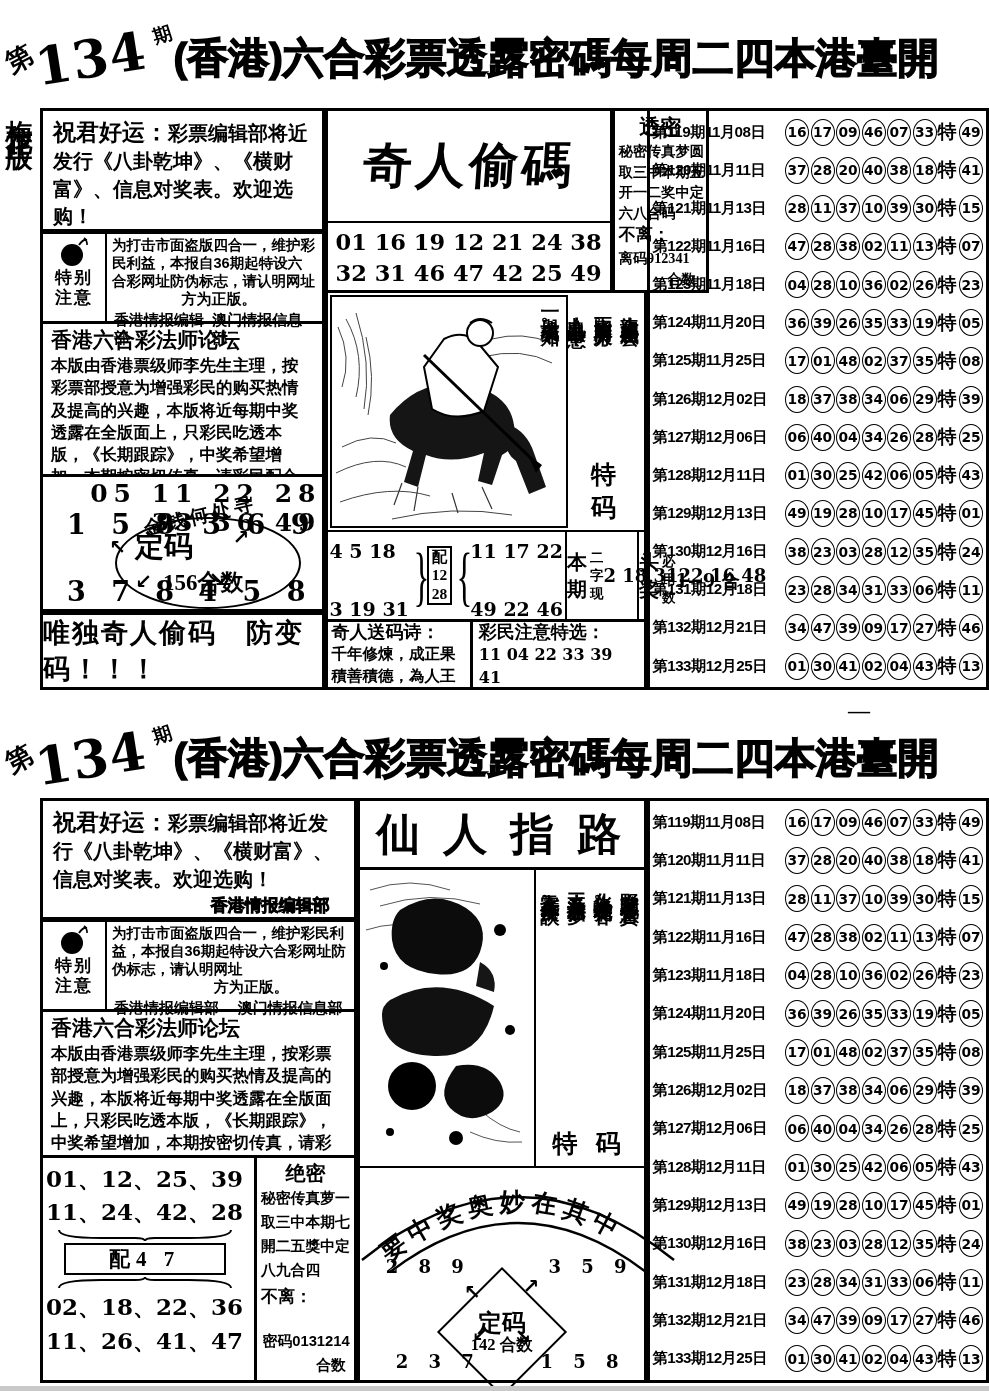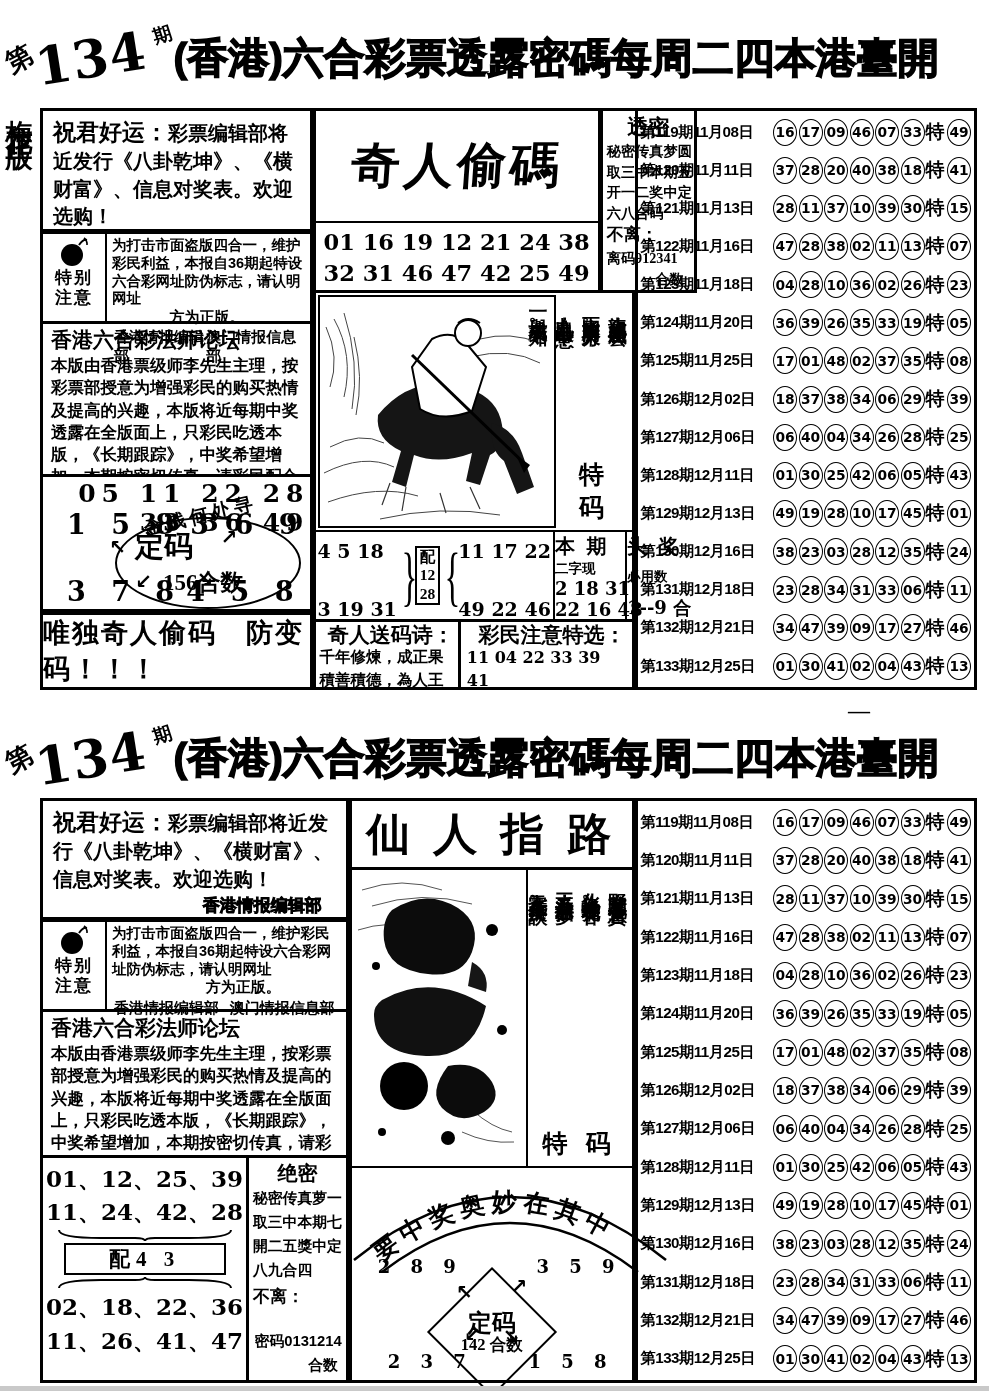--- a/index.html
+++ b/index.html
@@ -22,21 +22,21 @@
   .half-bottom .masthead{top:16px;}
   .issue-prefix{font-size:27px;font-weight:900;transform:rotate(-28deg);margin-right:2px;}
   .issue-num{font-size:52px;font-weight:700;transform:rotate(-9deg);letter-spacing:1px;font-family:"DejaVu Serif",serif;}
   .issue-sup{font-size:19px;font-weight:900;transform:translateY(-24px) rotate(-18deg);margin:0 2px 0 6px;}
   .masthead-title{font-size:41px;font-weight:900;letter-spacing:0px;font-family:"Liberation Sans","DejaVu Sans",sans-serif;
     -webkit-text-stroke:1.4px #000;}
   .side-label{position:absolute;left:1px;top:98px;writing-mode:vertical-rl;
     font-size:27px;font-weight:900;letter-spacing:8px;}
 
   
-  .content{position:absolute;left:40px;right:12px;display:flex;align-items:stretch;}
+  .content{position:absolute;left:40px;right:0;display:flex;align-items:stretch;}
   .half-top .content{top:108px;height:582px;}
   .half-bottom .content{top:86px;height:585px;}
   .col-left{width:330px;display:flex;flex-direction:column;}
   .col-mid{width:322px;display:flex;flex-direction:column;}
   .col-right{flex:1;border:3px solid #000;display:flex;flex-direction:column;padding:2px 0;}
 
   .box{border:3px solid #000;box-sizing:border-box;}
 
   
   .greeting{height:130px;padding:6px 10px 2px 10px;overflow:hidden;}
@@ -102,32 +102,32 @@
   .tema{position:absolute;bottom:6px;left:0;right:0;text-align:center;
     font-size:25px;font-weight:900;letter-spacing:6px;}
 
   
   .mid-brackets{height:92px;display:flex;border:3px solid #000;border-top:2px solid #000;box-sizing:border-box;}
   .bracket-group{flex:1;display:flex;align-items:center;padding:0 2px;}
   .bg-col{display:flex;flex-direction:column;justify-content:space-between;height:80px;
     font-size:19px;font-weight:700;font-family:"DejaVu Serif",serif;white-space:nowrap;margin-top:9px;}
   .brace{font-size:66px;font-weight:400;transform:scaleX(0.5);line-height:80px;width:18px;text-align:center;}
   .pei-box{border:2px solid #000;padding:0 3px;text-align:center;font-size:15.5px;font-weight:700;line-height:1.2;}
-  .benqi,.toujiang{width:72px;border-left:2px solid #000;display:flex;flex-direction:column;box-sizing:border-box;}
+  .benqi,.toujiang{width:72px;border-left:2px solid #000;display:flex;flex-direction:row;align-items:center;box-sizing:border-box;}
   .bt-title{font-size:20px;font-weight:900;letter-spacing:3px;padding-top:1px;}
   .bt-sub{font-size:13.5px;font-weight:700;}
   .bt-row{font-size:18px;font-weight:700;white-space:nowrap;font-family:"DejaVu Serif",serif;}
   .toujiang{width:66px;}
   .toujiang .bt-sub{padding-top:8px;}
   .toujiang .bt-row{padding-top:10px;}
 
   
   .mid-poems{height:68px;display:flex;border:3px solid #000;border-top:none;box-sizing:border-box;}
   .songma{width:46%;border-right:3px solid #000;padding:1px 4px;box-sizing:border-box;white-space:nowrap;overflow:hidden;}
-  .sp-title{font-size:21px;font-weight:900;line-height:1.1;text-align:right;}
+  .sp-title{font-size:18px;font-weight:900;line-height:1.1;}
   .sp-line{font-size:15.5px;font-weight:700;line-height:1.45;}
   .texuan{flex:1;padding:1px 6px;overflow:hidden;}
   .texuan .sp-line{font-family:"DejaVu Serif",serif;font-size:16px;}
 
   
   .r-row{flex:1;display:flex;align-items:center;padding:0 3px;}
   .r-label{width:131px;font-size:15.2px;font-weight:700;white-space:nowrap;
     font-family:"Liberation Sans","DejaVu Sans",sans-serif;letter-spacing:-0.5px;}
   .r-nums{display:flex;}
   .circle{width:24px;height:27px;border:1.7px solid #000;border-radius:50%;display:flex;align-items:center;justify-content:center;
@@ -146,21 +146,21 @@
   .diamond{position:absolute;left:50%;top:118px;width:92px;height:92px;margin-left:-46px;
     border:2px solid #000;transform:rotate(45deg);display:flex;align-items:center;justify-content:center;box-sizing:border-box;}
   .diamond-inner{transform:rotate(-45deg);text-align:center;line-height:1.1;}
   .d-title{font-size:24px;font-weight:900;}
   .d-value{font-size:16.5px;font-weight:700;}
   .arc-arrow{position:absolute;font-size:20px;font-weight:900;font-family:"DejaVu Sans",sans-serif;}
   .aa-nw{left:104px;top:112px;} .aa-ne{right:104px;top:106px;}
   .aa-sw{left:112px;bottom:34px;} .aa-se{right:112px;bottom:32px;}
 
   
-  .picks-bottom-row{flex:1;display:flex;border:3px solid #000;border-top:none;box-sizing:border-box;}
+  .picks-bottom-row{flex:1;display:flex;border:3px solid #000;border-top:none;box-sizing:border-box;gap:8px;}
   .picksB{width:203px;padding:4px 2px;text-align:center;box-sizing:border-box;}
   .pb-line{font-size:23px;font-weight:700;line-height:1.45;font-family:"DejaVu Serif",serif;white-space:nowrap;}
   .hbrace{display:block;margin:0 auto;}
   .pei4{border:2px solid #000;width:158px;margin:2px auto;font-size:21px;font-weight:900;letter-spacing:6px;}
   .juemi{flex:1;border-left:3px solid #000;padding:2px 4px;box-sizing:border-box;}
   .juemi-title{text-align:center;font-size:20px;font-weight:900;}
   .juemi-line{font-size:14.8px;font-weight:700;line-height:1.62;white-space:nowrap;}
   .juemi-line:nth-of-type(5){font-size:17px;}
   .juemi-line:nth-of-type(6){text-align:right;margin-top:20px;}
   .juemi-line:nth-of-type(7){text-align:right;padding-right:4px;}
@@ -619,21 +619,21 @@
         <div class="forum-body">本版由香港票级师李先生主理，按彩票部授意为增强彩民的购买热情及提高的兴趣，本版将近每期中奖透露在全版面上，只彩民吃透本版，《长期跟踪》，中奖希望增加，本期按密切传真，请彩民配合《偷码大盗》本版式的信息！</div>
       </div>
 
       <div class="picks-bottom-row">
         <div class="picksB">
           <div class="pb-line">01、12、25、39</div>
           <div class="pb-line">11、24、42、28</div>
           <svg class="hbrace" width="180" height="13" viewBox="0 0 180 13">
             <path d="M4 2 Q4 10 46 10 L80 10 Q90 10 90 13 Q90 10 100 10 L134 10 Q176 10 176 2" stroke="#000" stroke-width="2" fill="none"></path>
           </svg>
-          <div class="pei4">配4  3</div>
+          <div class="pei4">配4  7</div>
           <svg class="hbrace" width="180" height="13" viewBox="0 0 180 13">
             <path d="M4 11 Q4 3 46 3 L80 3 Q90 3 90 0 Q90 3 100 3 L134 3 Q176 3 176 11" stroke="#000" stroke-width="2" fill="none"></path>
           </svg>
           <div class="pb-line">02、18、22、36</div>
           <div class="pb-line">11、26、41、47</div>
         </div>
         <div class="juemi f-hei">
           <div class="juemi-title">绝密</div>
           <div>
 

